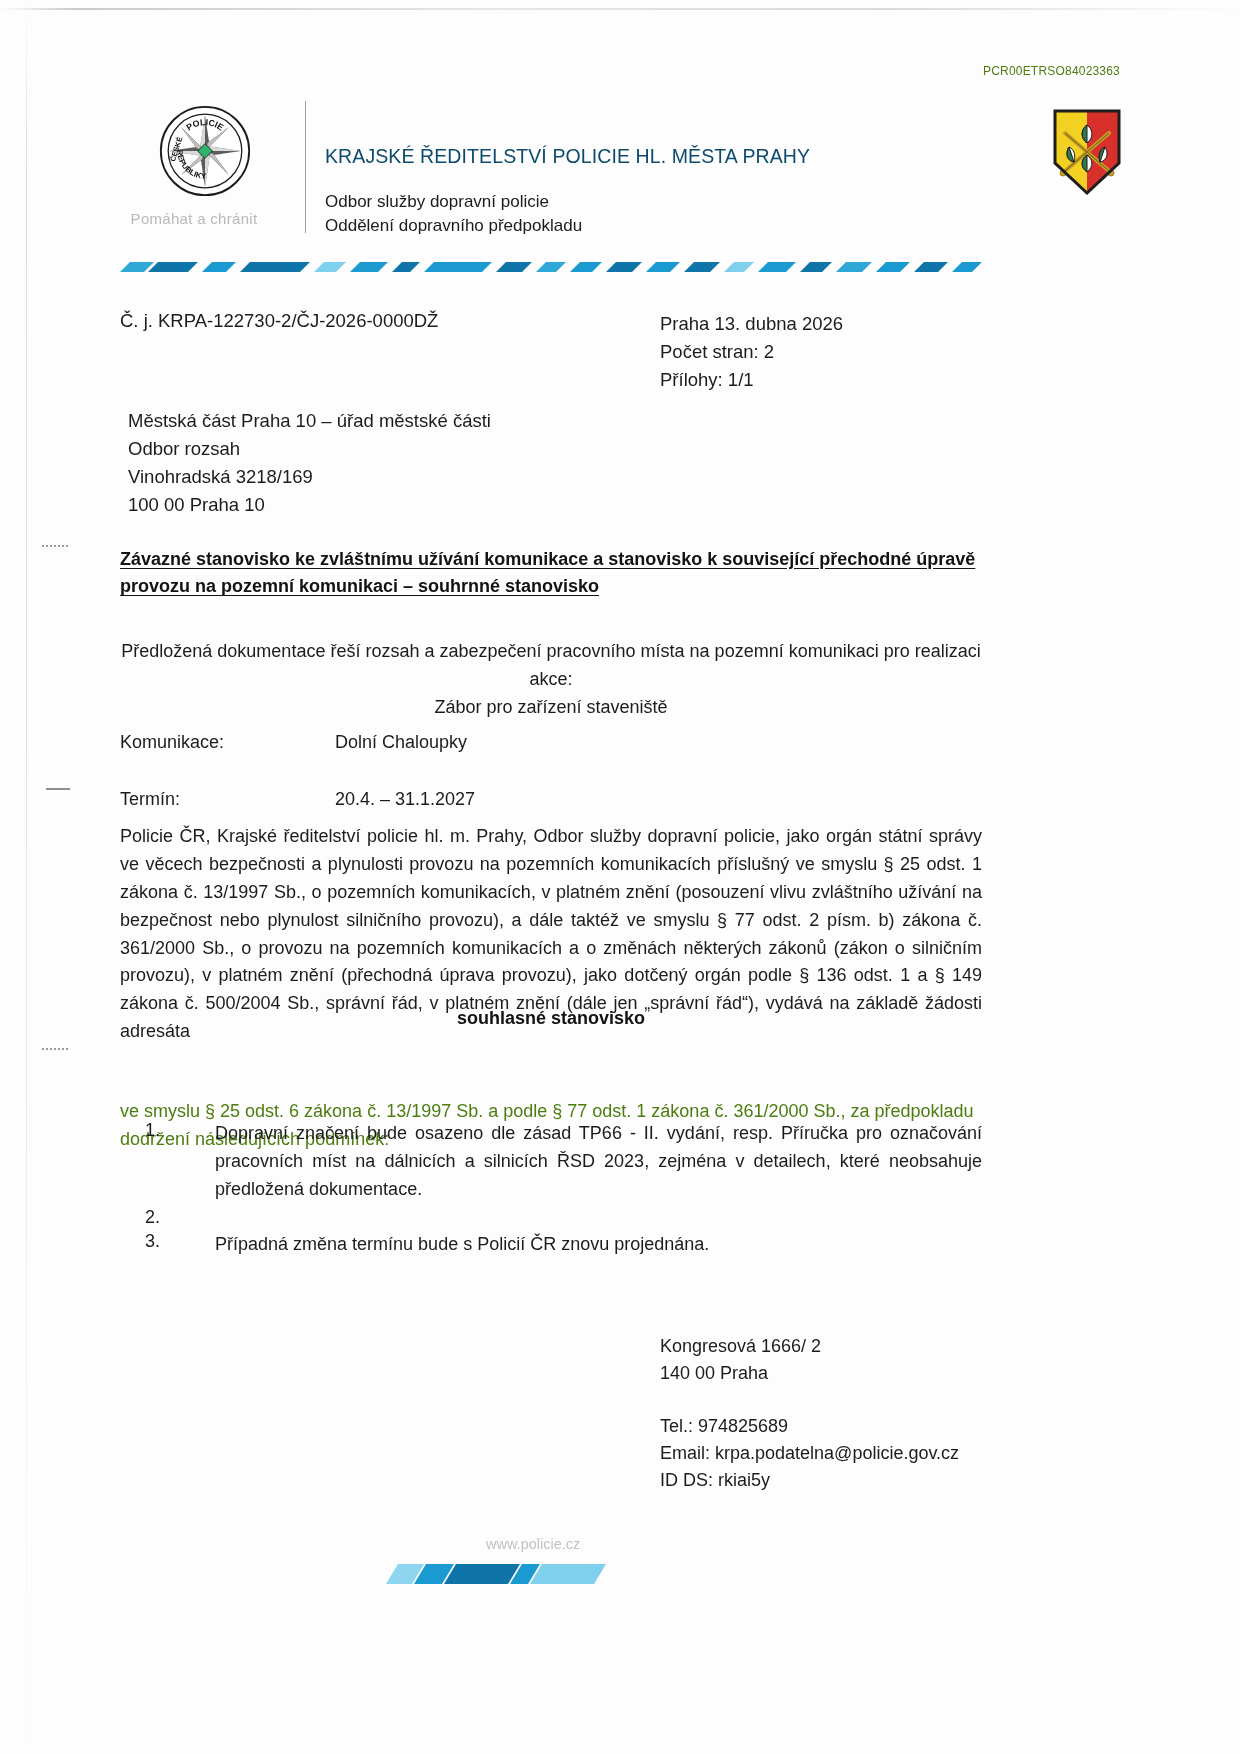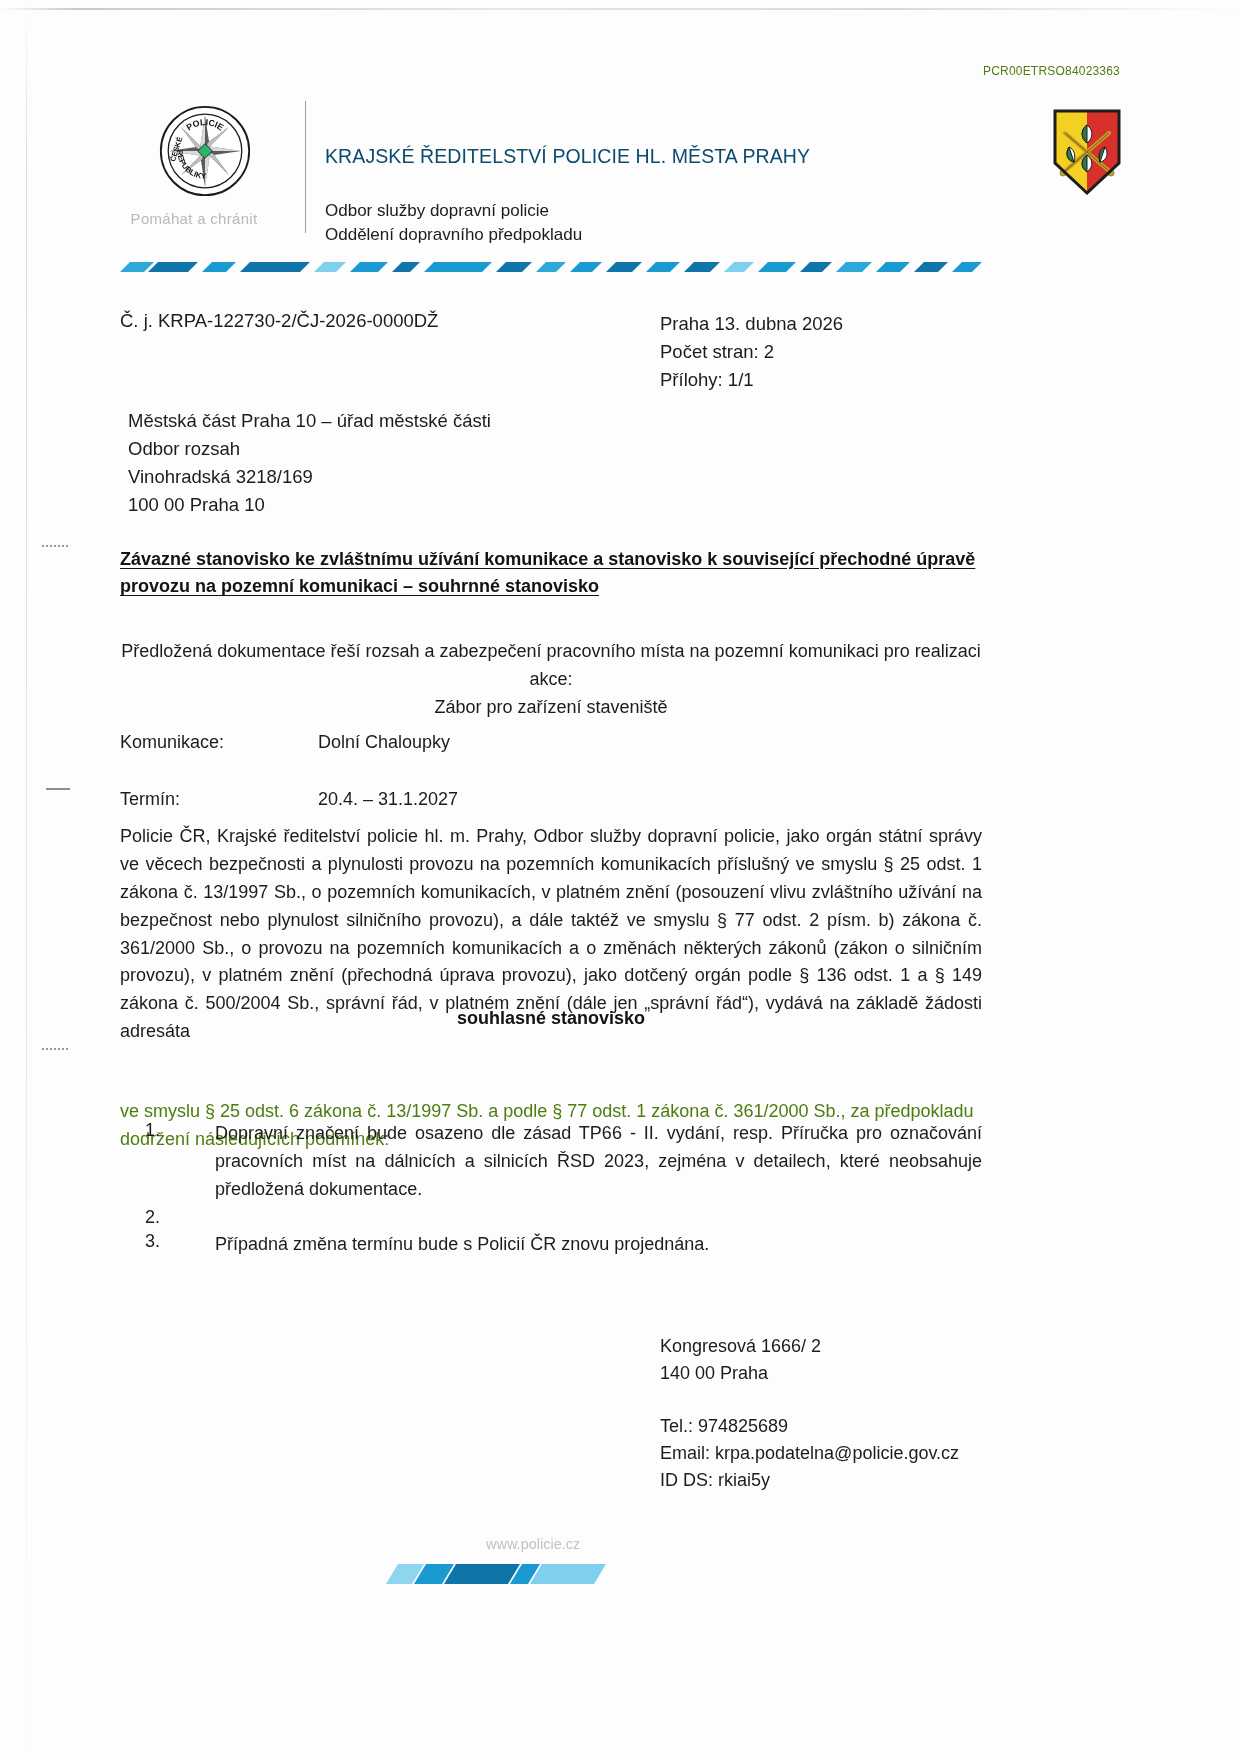--- a/index.html
+++ b/index.html
@@ -88,21 +88,21 @@
     top: 40px;
     width: 660px;
   }
   .lh-title {
     font-size: 19.5px;
     color: #0c4a6e;
     letter-spacing: .1px;
     white-space: nowrap;
   }
   .lh-sub {
-    margin-top: 31px;
+    margin-top: 22px;
     font-size: 17px;
     line-height: 1.42;
     color: #1c1c1c;
   }
   .emblem {
     position: absolute;
     right: -5px;
     top: 0px;
     width: 76px;
     height: 92px;
@@ -188,20 +188,21 @@
     position: absolute;
     left: 120px;
     top: 732px;
     width: 700px;
     font-size: 18px;
     color: #1c1c1c;
   }
   .detail-row {
     display: flex;
     margin-bottom: 36px;
+    gap: 17px;
   }
   .detail-label { width: 198px; flex: none; }
   .detail-value { flex: 1; }
 
   .legal {
     position: absolute;
     left: 120px;
     top: 823px;
     width: 862px;
     font-size: 18px;

